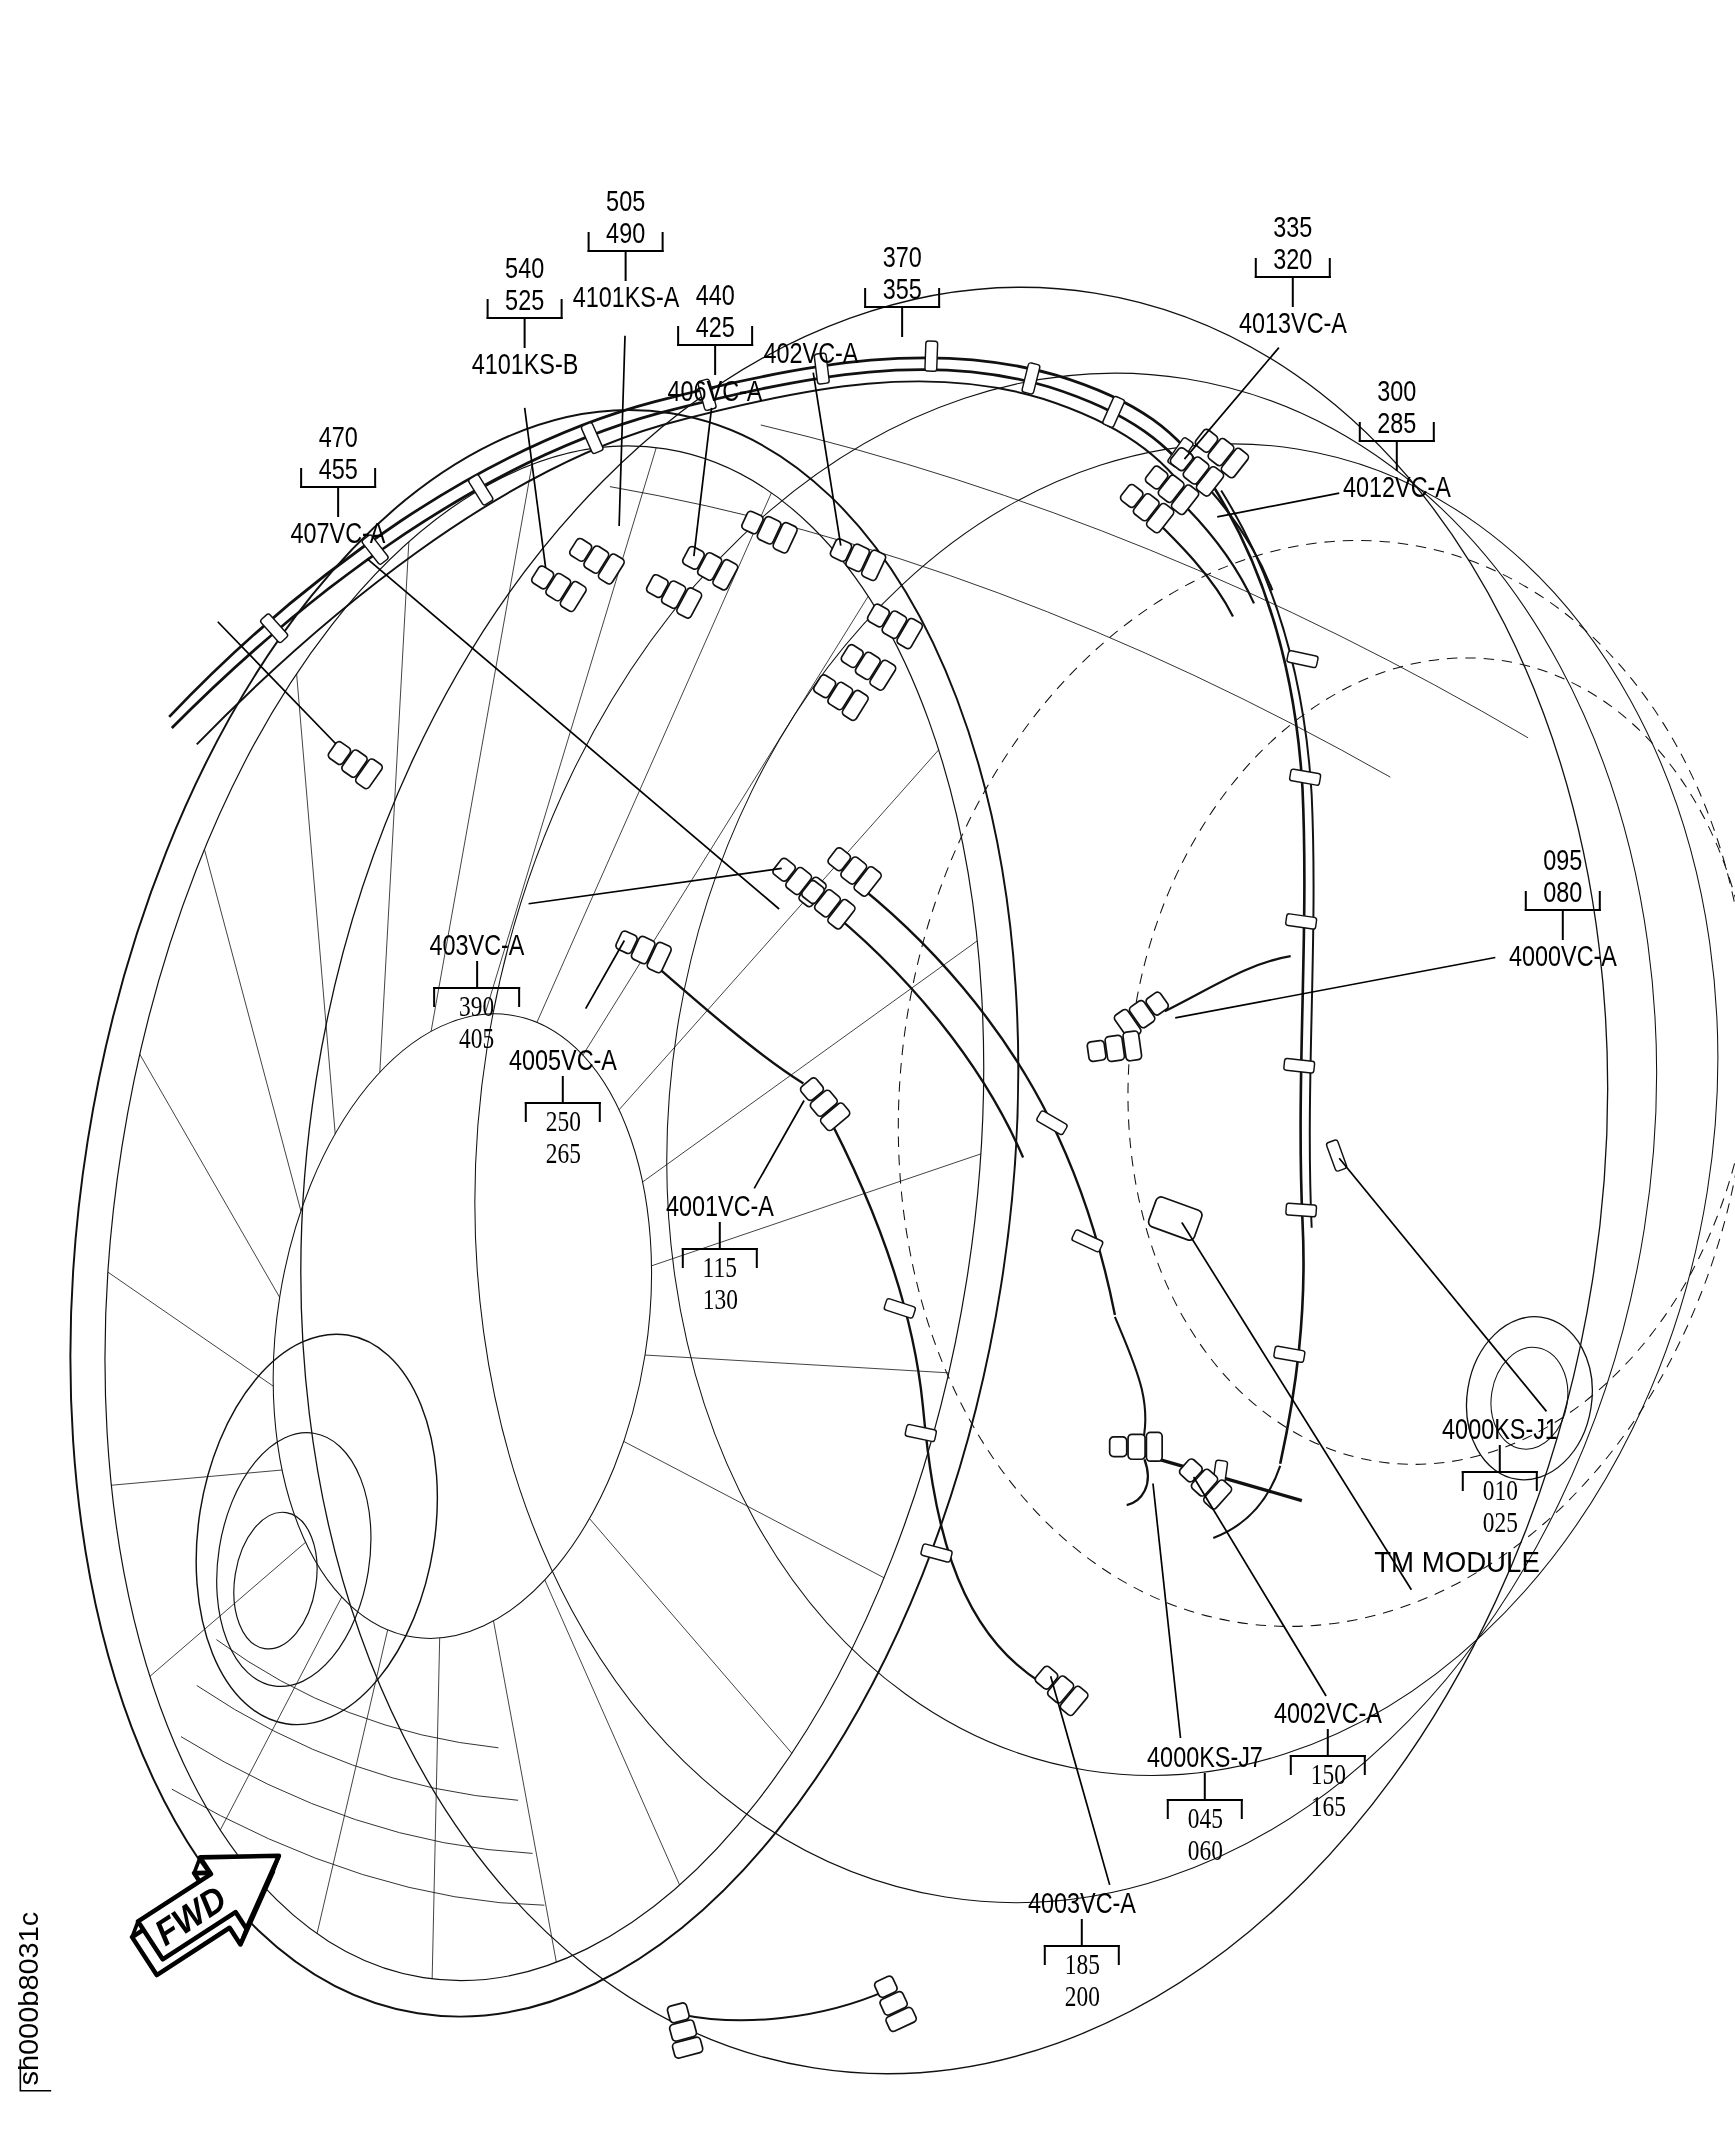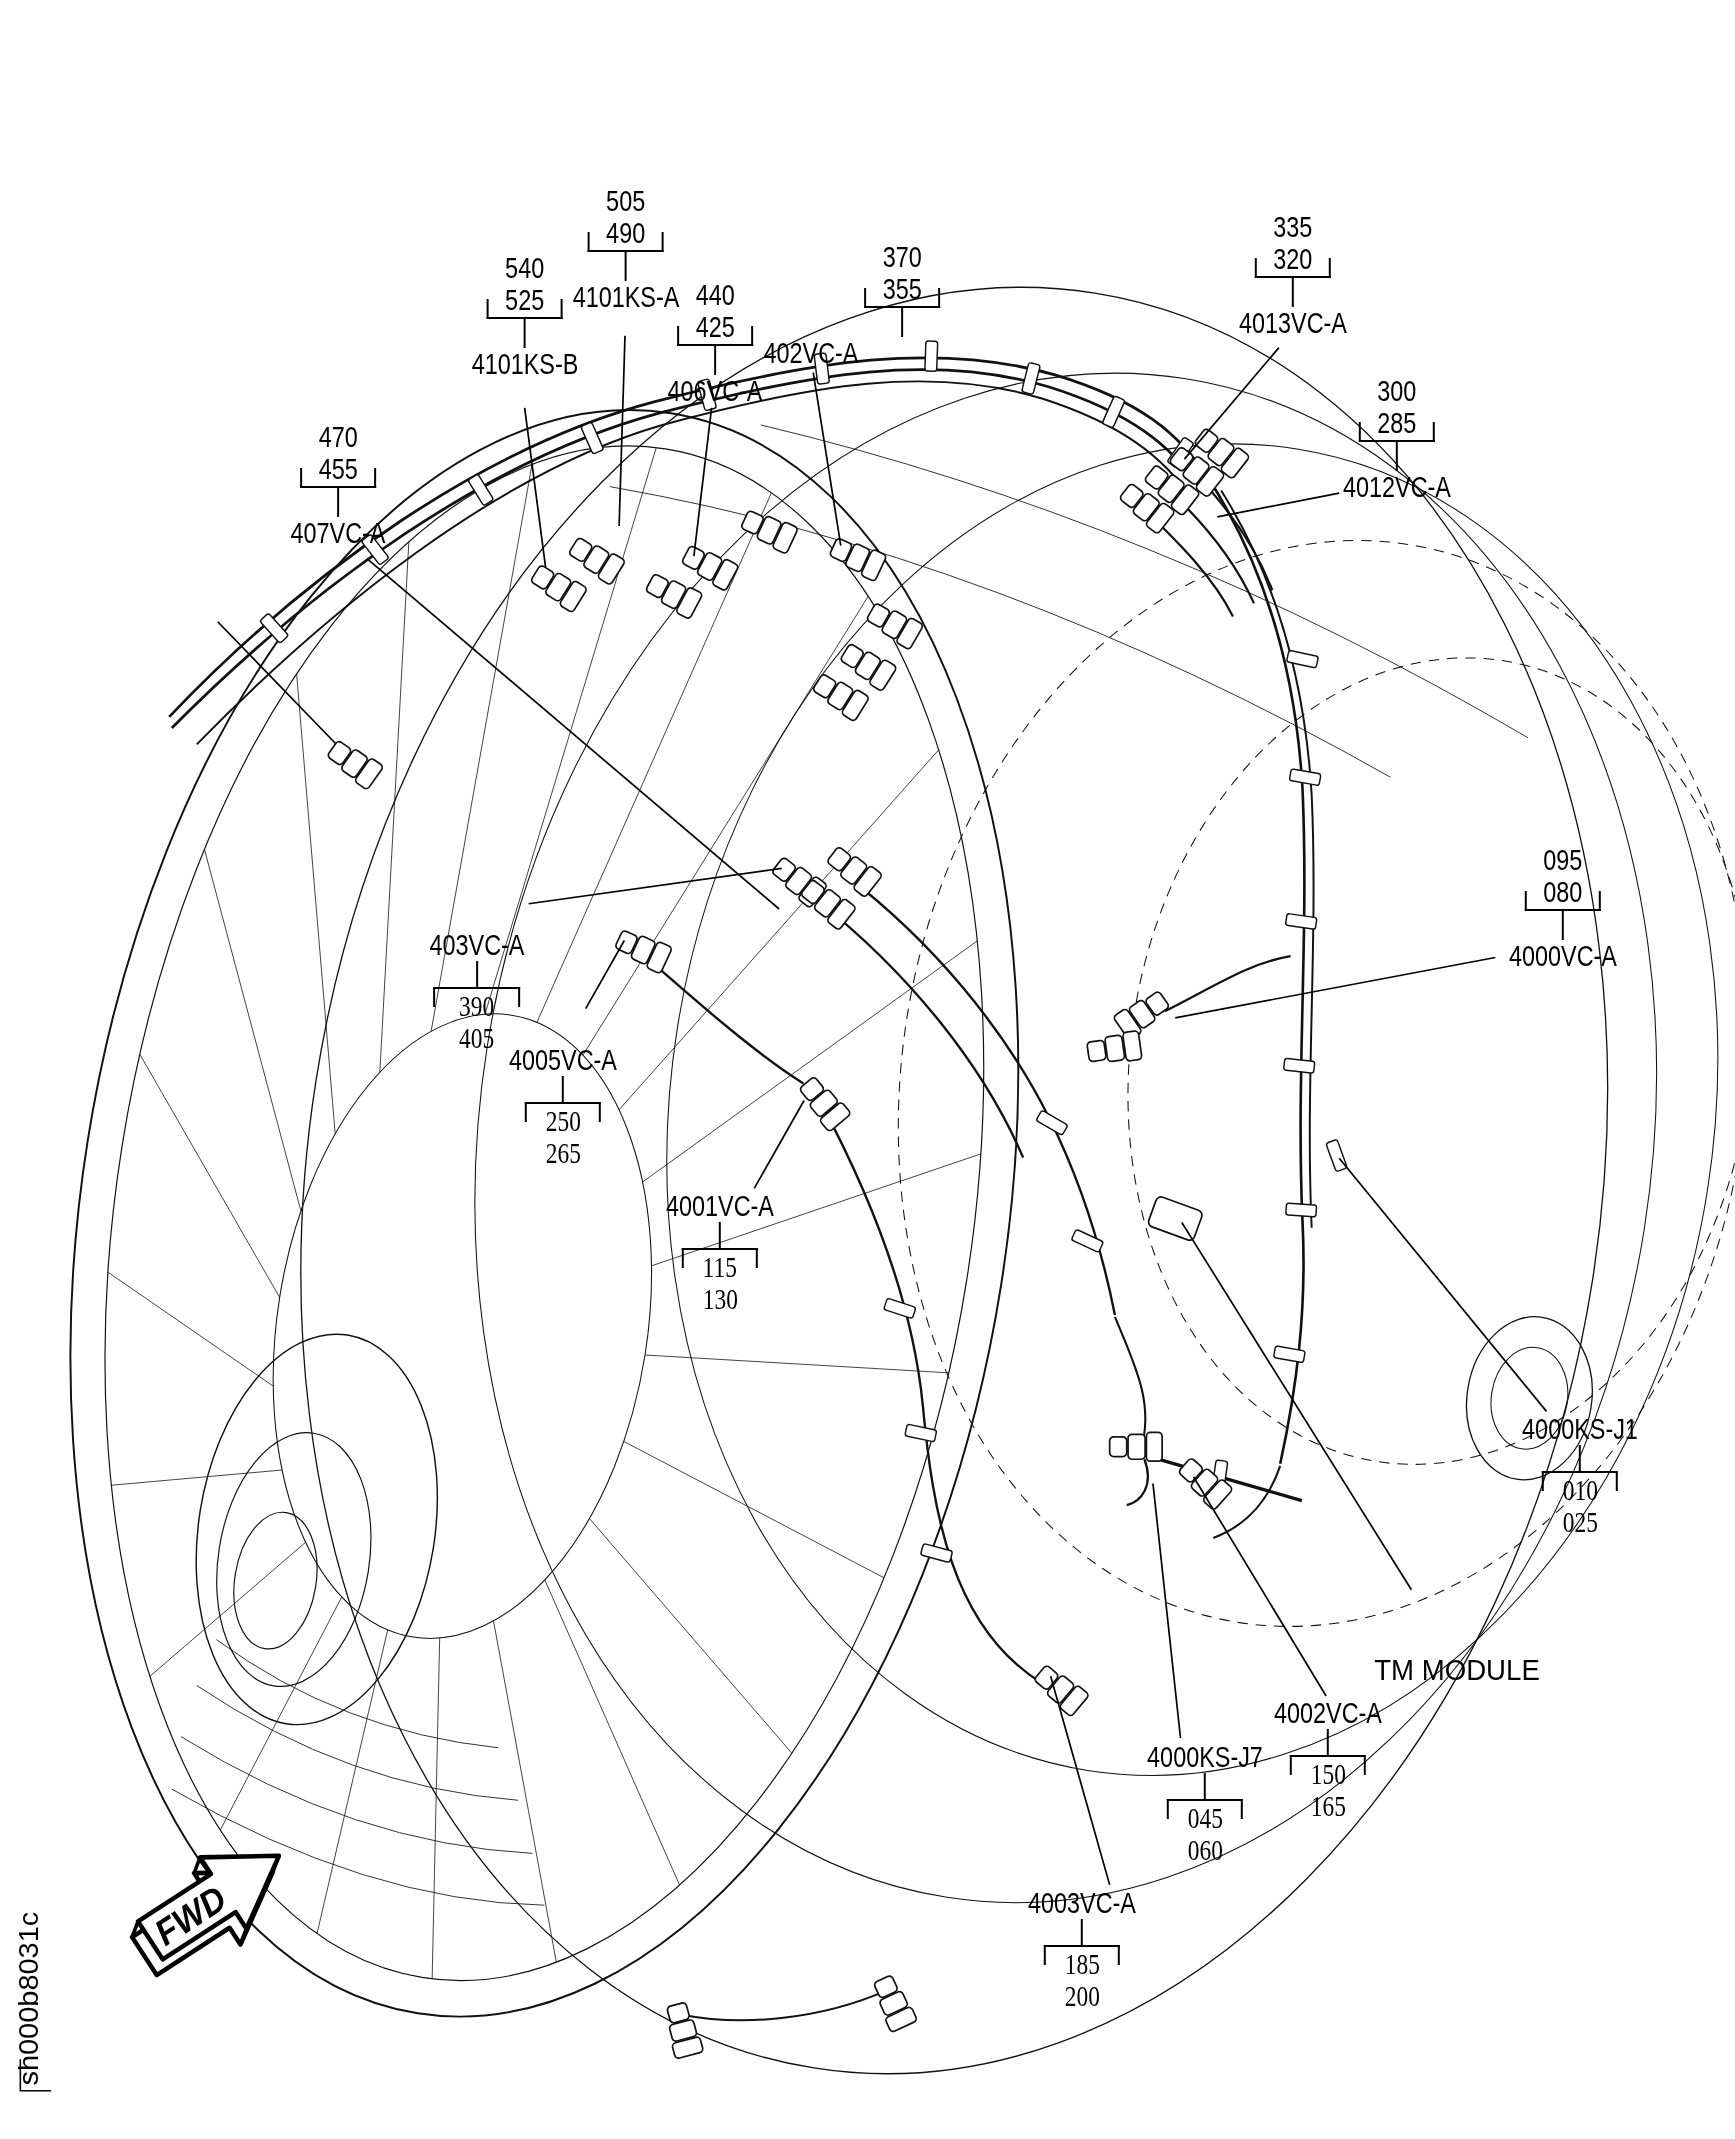--- a/index.html
+++ b/index.html
@@ -379,21 +379,21 @@
   <div class="co b" style="left:720px;top:1190px">
     <div class="plabel"><span class="t">4001VC-A</span></div>
     <div class="stem"></div>
     <div class="brk down"></div>
     <div class="num">
       <div><span class="t">115</span></div>
       <div><span class="t">130</span></div>
     </div>
   </div>
 
-  <div class="co b" style="left:1580px;top:1413px">
+  <div class="co b" style="left:1500px;top:1413px">
     <div class="plabel"><span class="t">4000KS-J1</span></div>
     <div class="stem"></div>
     <div class="brk down"></div>
     <div class="num">
       <div><span class="t">010</span></div>
       <div><span class="t">025</span></div>
     </div>
   </div>
 
   <div class="co b" style="left:1328px;top:1697px">
@@ -419,18 +419,18 @@
   <div class="co b" style="left:1082px;top:1887px">
     <div class="plabel"><span class="t">4003VC-A</span></div>
     <div class="stem"></div>
     <div class="brk down"></div>
     <div class="num">
       <div><span class="t">185</span></div>
       <div><span class="t">200</span></div>
     </div>
   </div>
 
-  <div class="co" style="left:1457px;top:1654px">
+  <div class="co" style="left:1457px;top:1546px">
     <div class="plabel"><span class="t" style="transform:scaleX(.92)">TM MODULE</span></div>
   </div>
 
 </div>
 
 
 </body></html>

